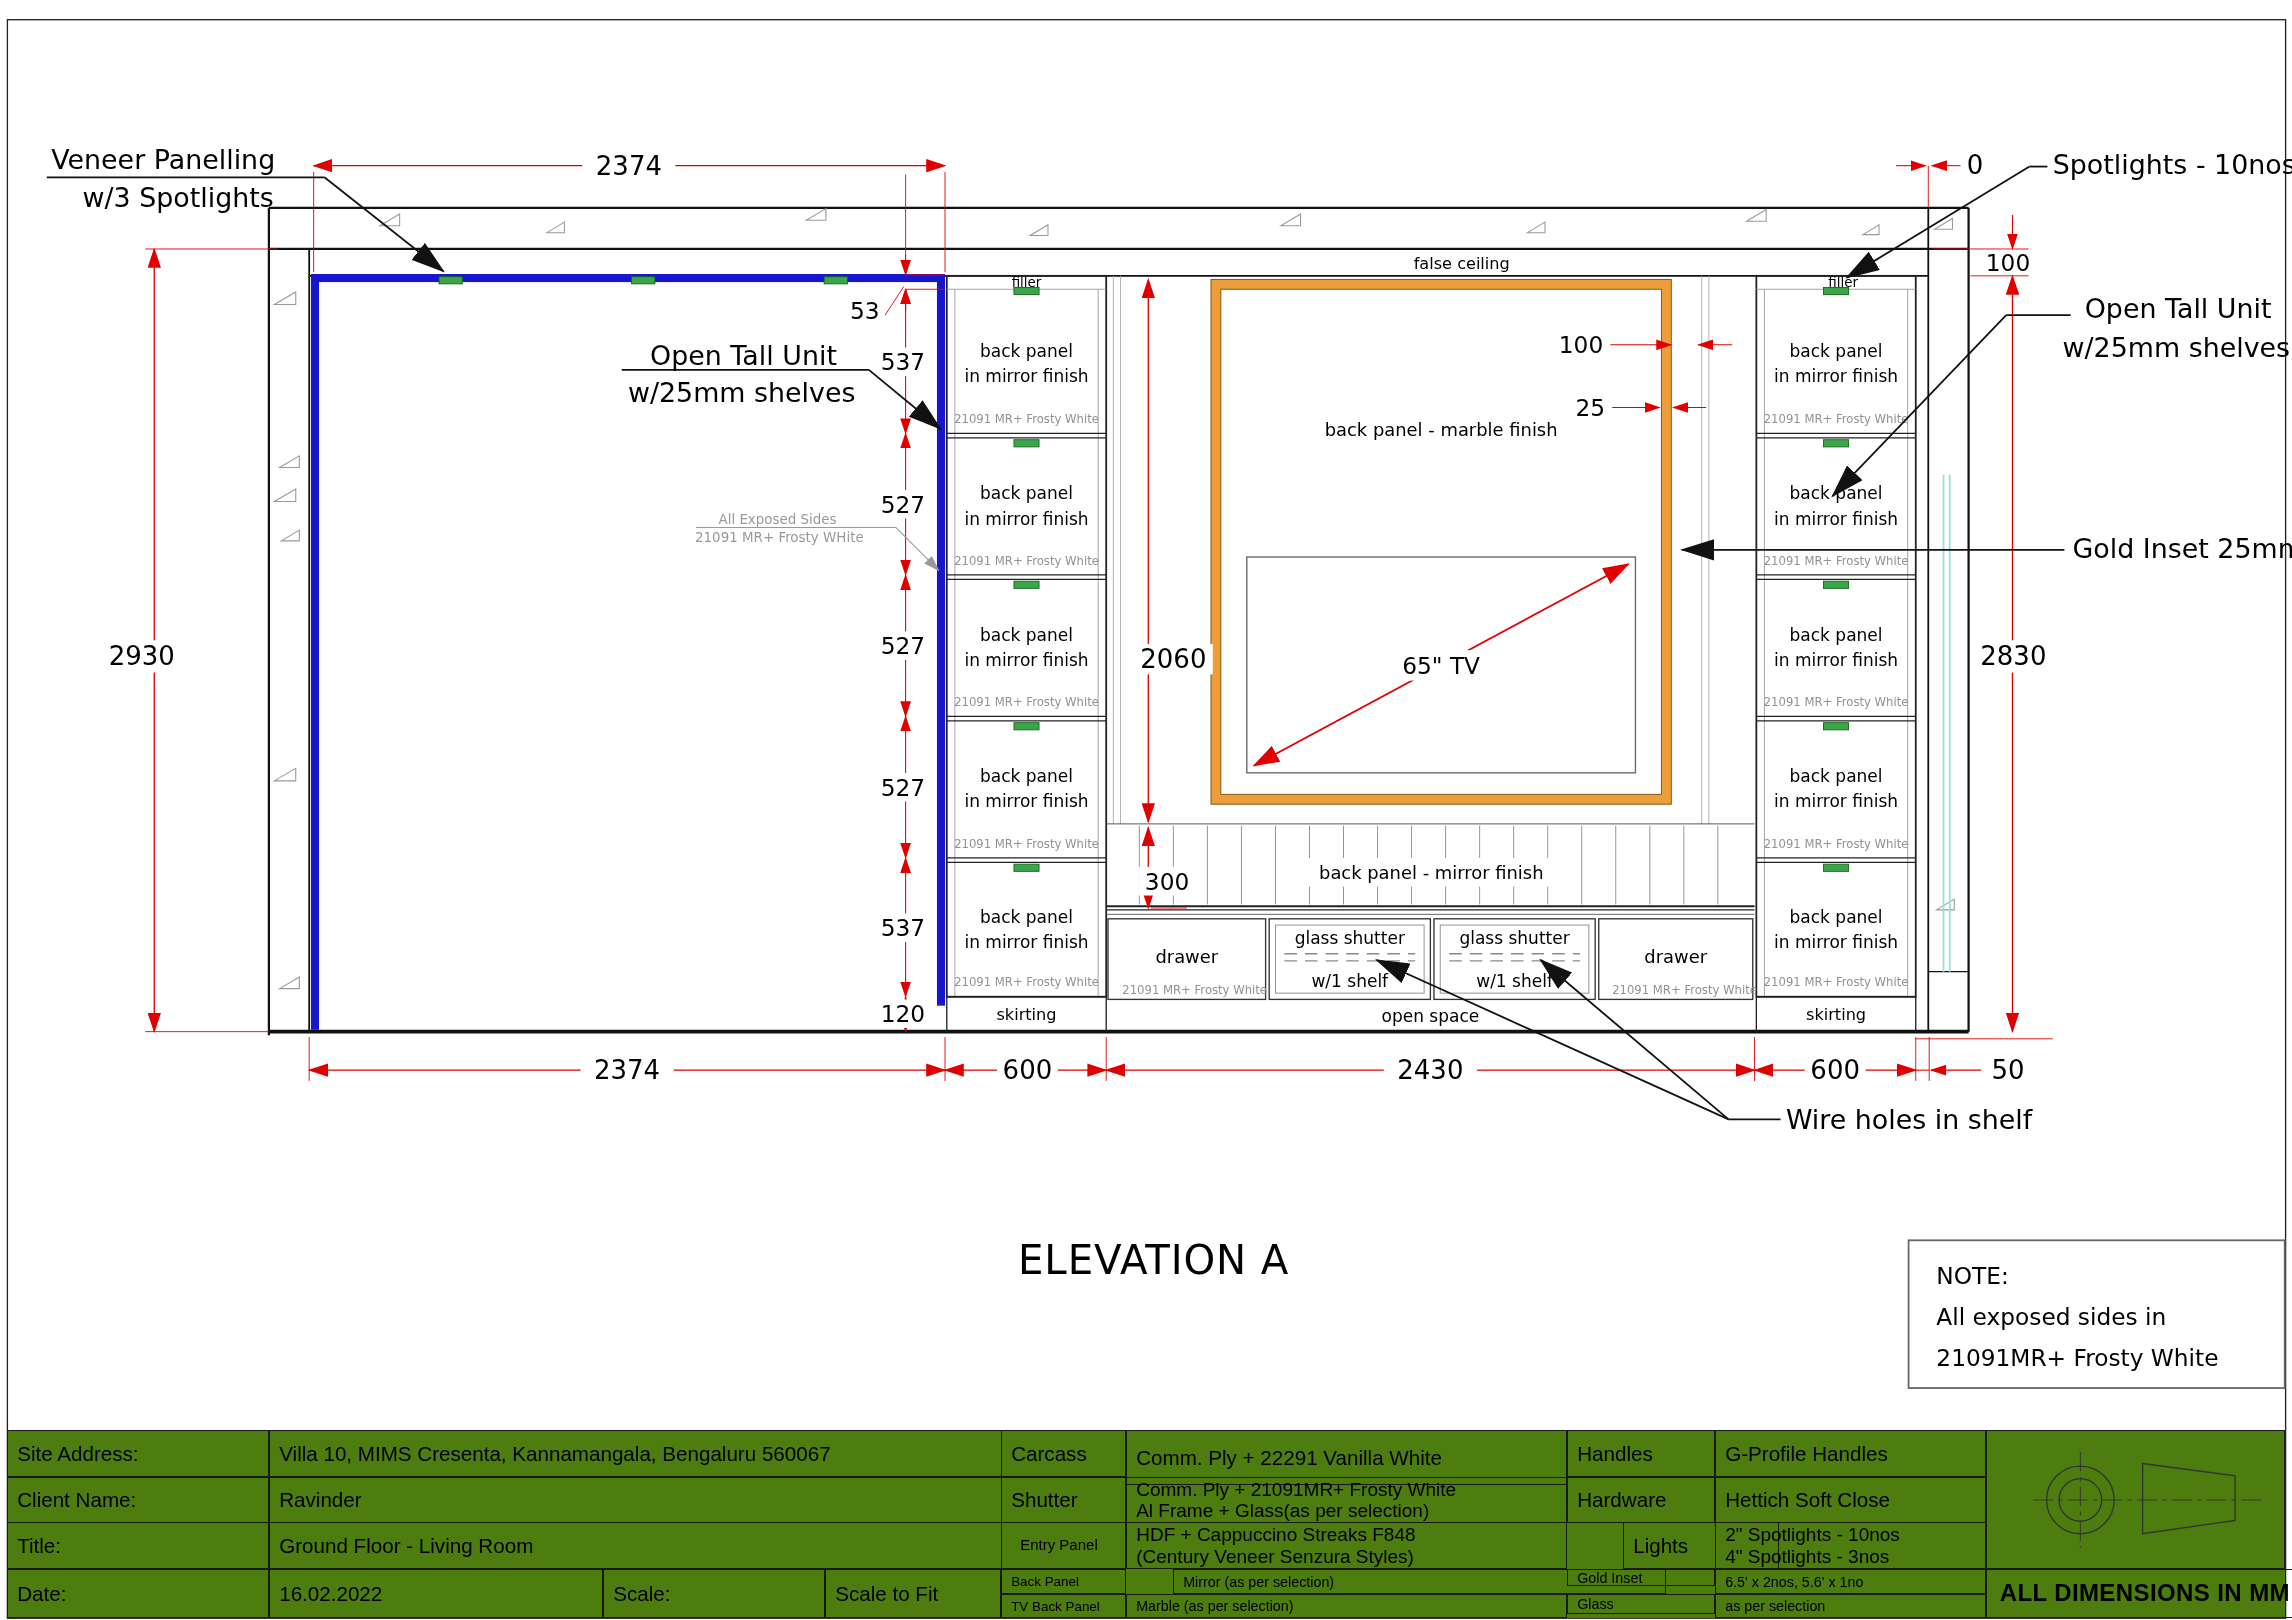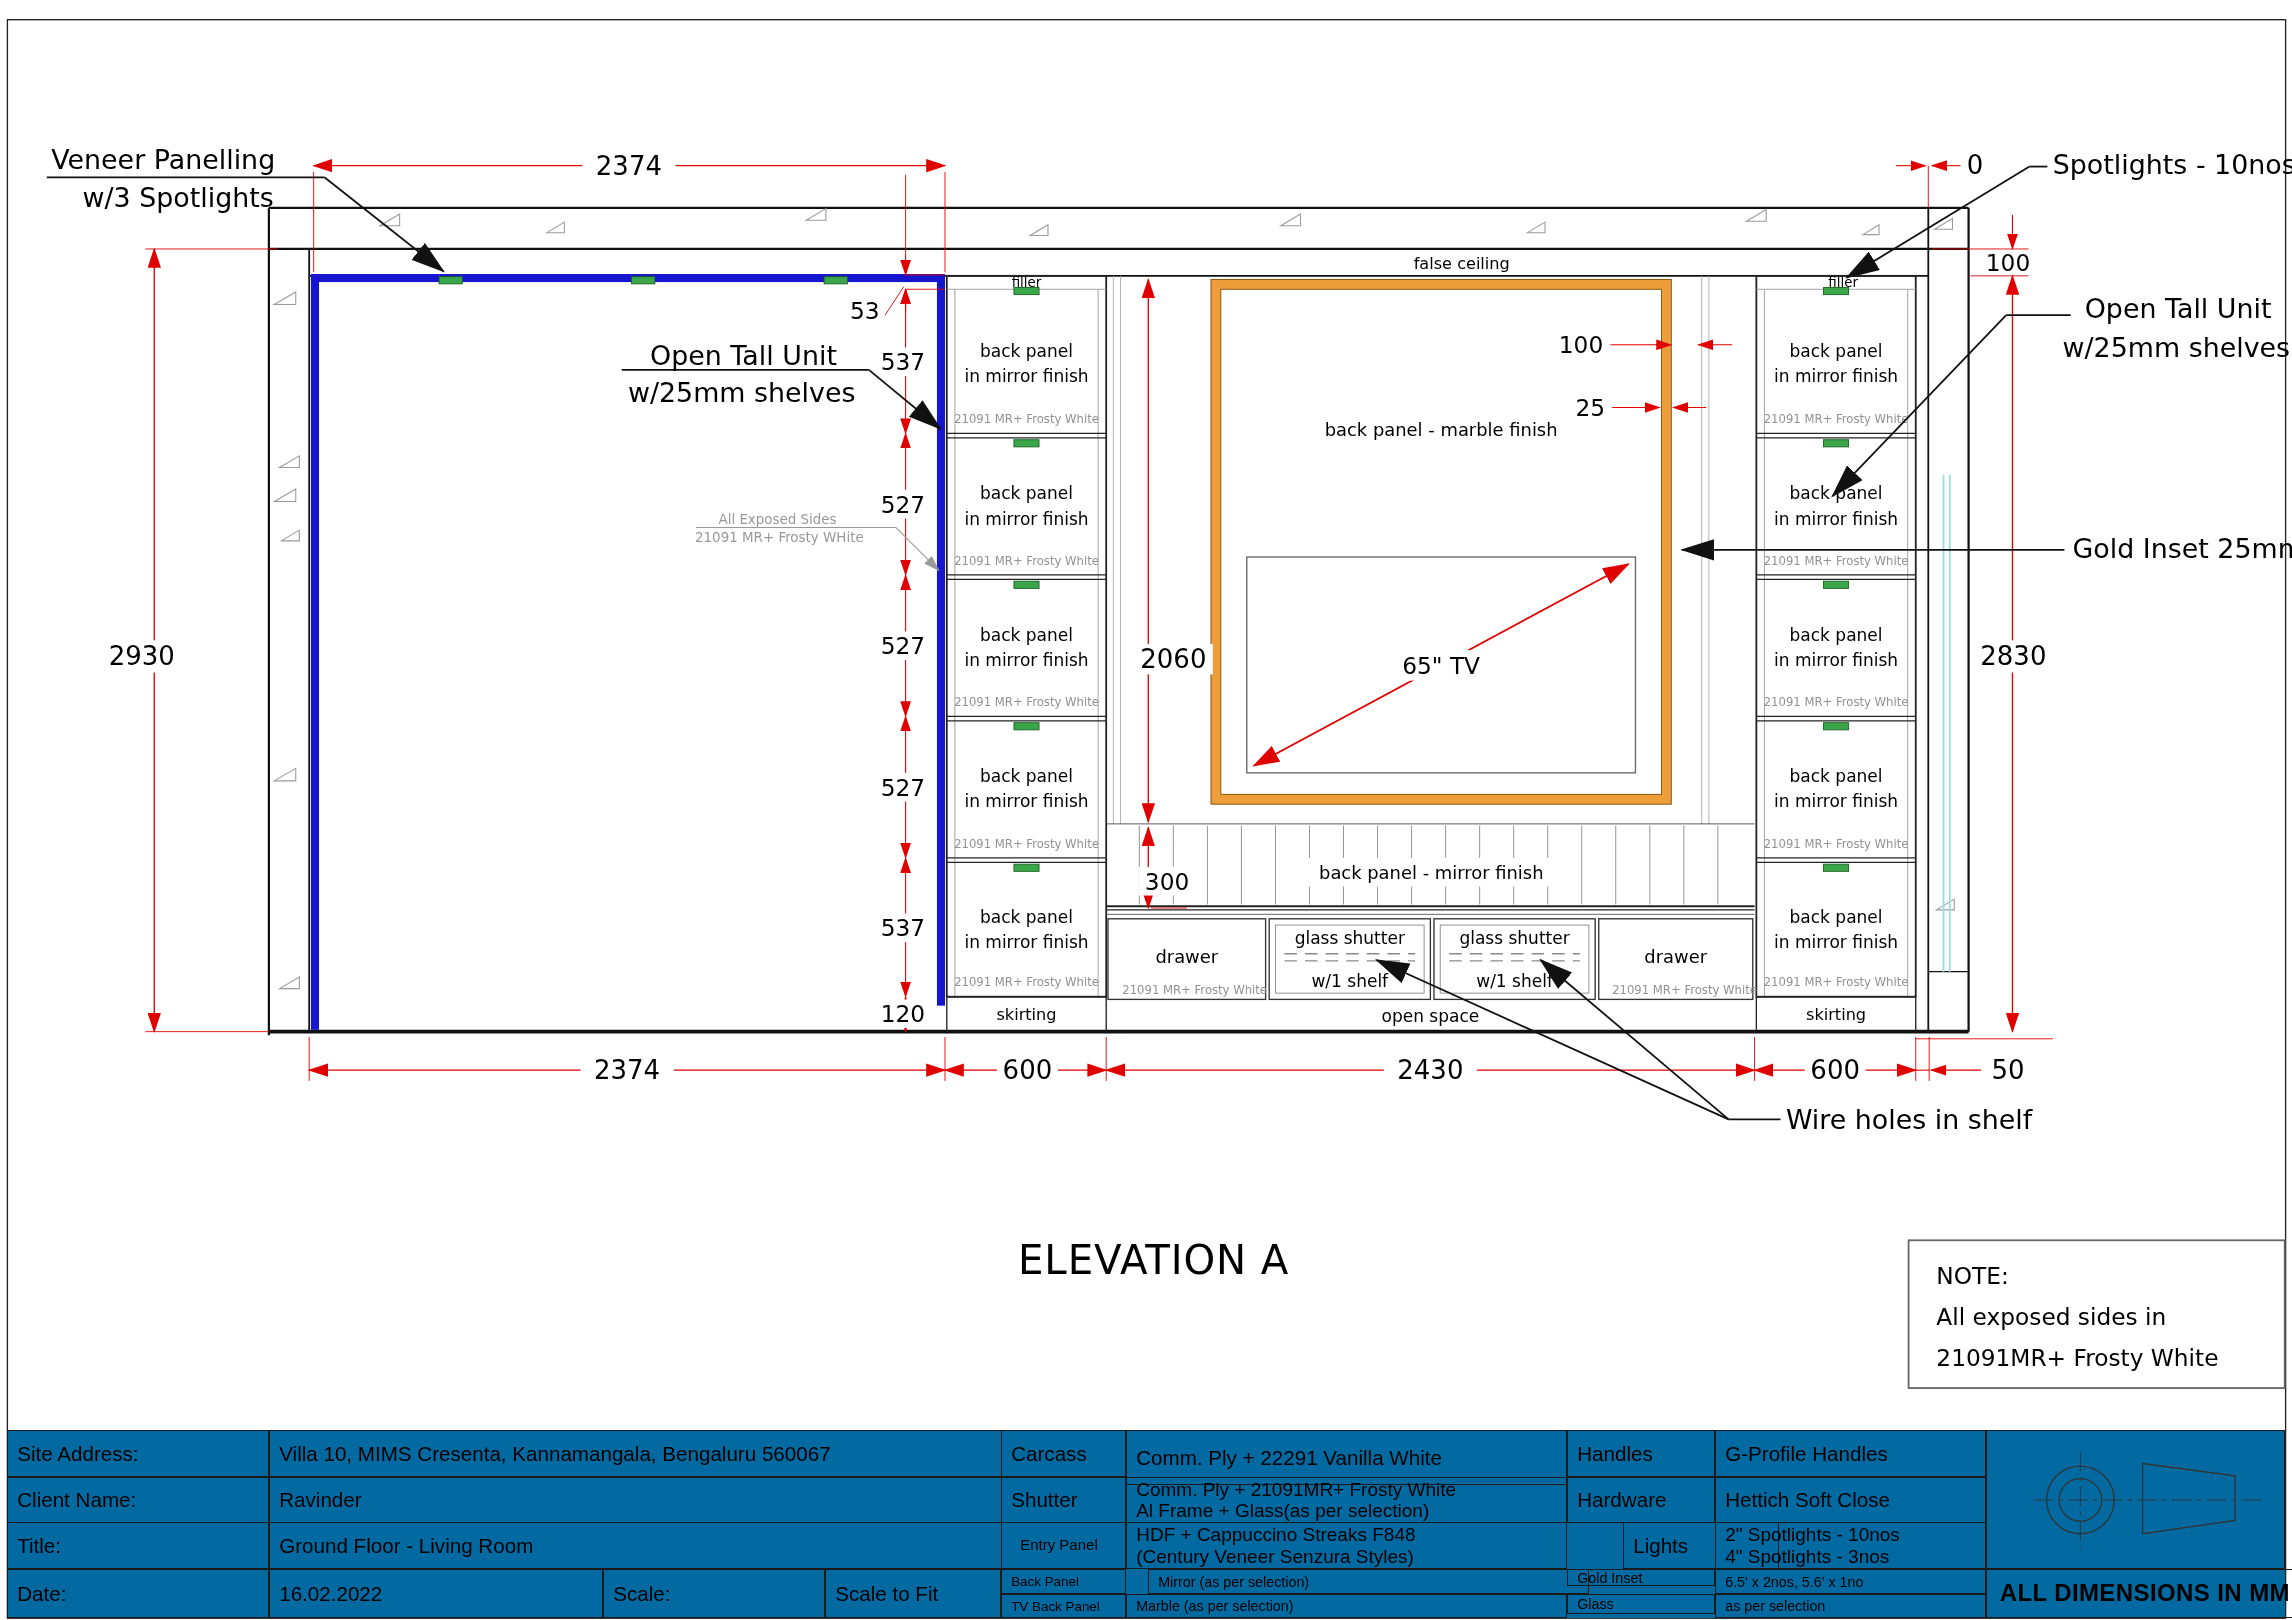--- a/index.html
+++ b/index.html
@@ -12,21 +12,21 @@
   .lab{font-size:30px}
   .small{font-size:19px}
   .cell-t{font-size:20px}
   .tiny{font-size:13px;fill:#929292}
   .fill-lab{font-size:15px}
   .gray-lab{font-size:15px;fill:#999}
   .fc{font-size:18px}
   .title-t{font-size:45px;letter-spacing:1px}
   .note-t{font-size:26px}
   
-  .tblock{position:absolute;left:7.2px;top:1430px;width:2278px;height:188px;z-index:2;background:#0369a1;}
+  .tblock{position:absolute;left:7.2px;top:1430px;width:2278px;height:188px;z-index:2;background:#4d7c0f;}
   .tc{position:absolute;box-sizing:border-box;border:0.9px solid #1a1a1a;display:flex;align-items:center;padding-left:9px;font-size:20.6px;color:#000;white-space:pre-line;line-height:1.12;}
   .tc.sm{font-size:14.3px}
   .tc.xs{font-size:13.4px}
   .tc.big{font-size:24px;font-weight:bold;letter-spacing:0.4px}
   .tc.sym{justify-content:center;padding-left:0}
 </style>
 </head>
 <body>
 
 <div class="sheet">
@@ -400,21 +400,21 @@
 (Century Veneer Senzura Styles)</div>
   <div class="tc" style="left:1616px;top:92px;width:156px;height:47px">Lights</div>
   <div class="tc" style="left:1708px;top:92px;width:271px;height:47px;font-size:19px">2" Spotlights - 10nos
 4" Spotlights - 3nos</div>
   <div class="tc" style="left:0;top:139px;width:262px;height:49px">Date:</div>
   <div class="tc" style="left:262px;top:139px;width:334px;height:49px">16.02.2022</div>
   <div class="tc" style="left:596px;top:139px;width:222px;height:49px">Scale:</div>
   <div class="tc" style="left:818px;top:139px;width:176px;height:49px">Scale to Fit</div>
   <div class="tc xs" style="left:994px;top:139px;width:125px;height:25px">Back Panel</div>
   <div class="tc xs" style="left:994px;top:164px;width:125px;height:24px">TV Back Panel</div>
-  <div class="tc sm" style="left:1141px;top:139px;width:441px;height:25px">Mirror (as per selection)</div>
+  <div class="tc sm" style="left:1166px;top:139px;width:493px;height:25px">Mirror (as per selection)</div>
   <div class="tc sm" style="left:1119px;top:164px;width:441px;height:24px">Marble (as per selection)</div>
   <div class="tc sm" style="left:1560px;top:139px;width:148px;height:17px">Gold Inset</div>
   <div class="tc sm" style="left:1560px;top:164px;width:148px;height:20px">Glass</div>
   <div class="tc sm" style="left:1708px;top:139px;width:271px;height:25px">6.5' x 2nos, 5.6' x 1no</div>
   <div class="tc sm" style="left:1708px;top:164px;width:271px;height:24px">as per selection</div>
   <div class="tc big" style="left:1979px;top:139px;width:347px;height:49px;padding-left:12.5px">ALL DIMENSIONS IN MM</div>
 </div>
 
 </div>
 

